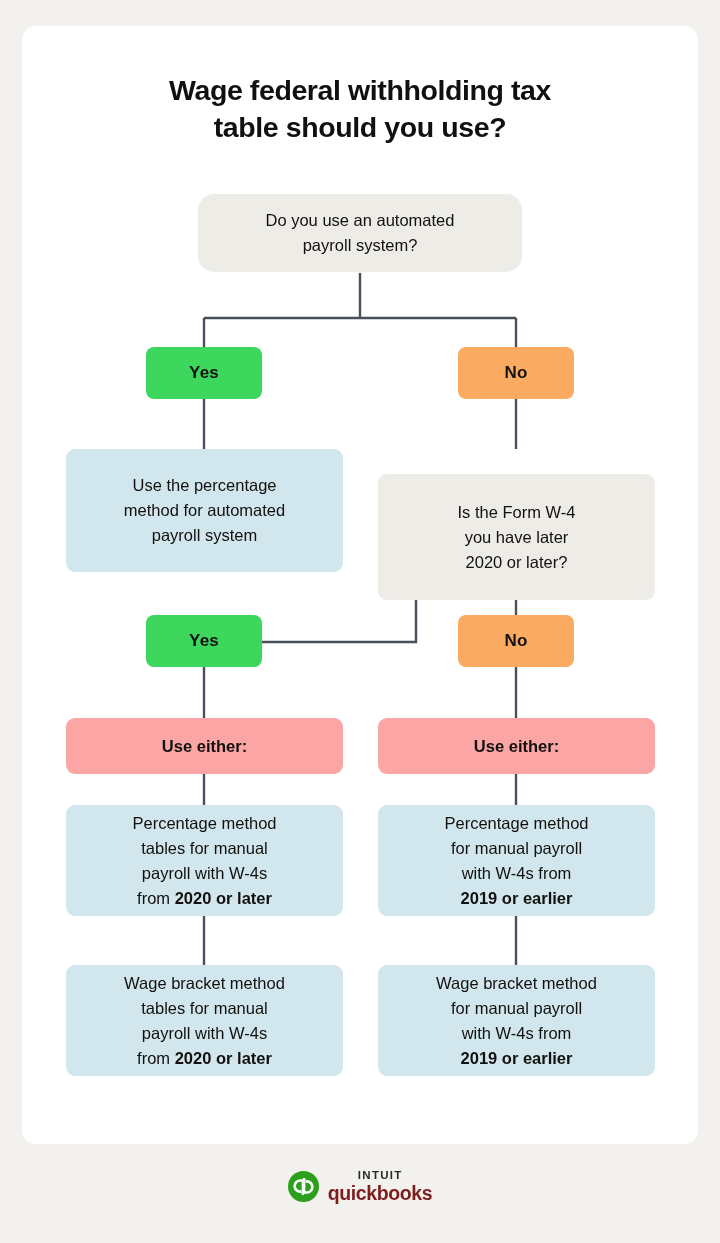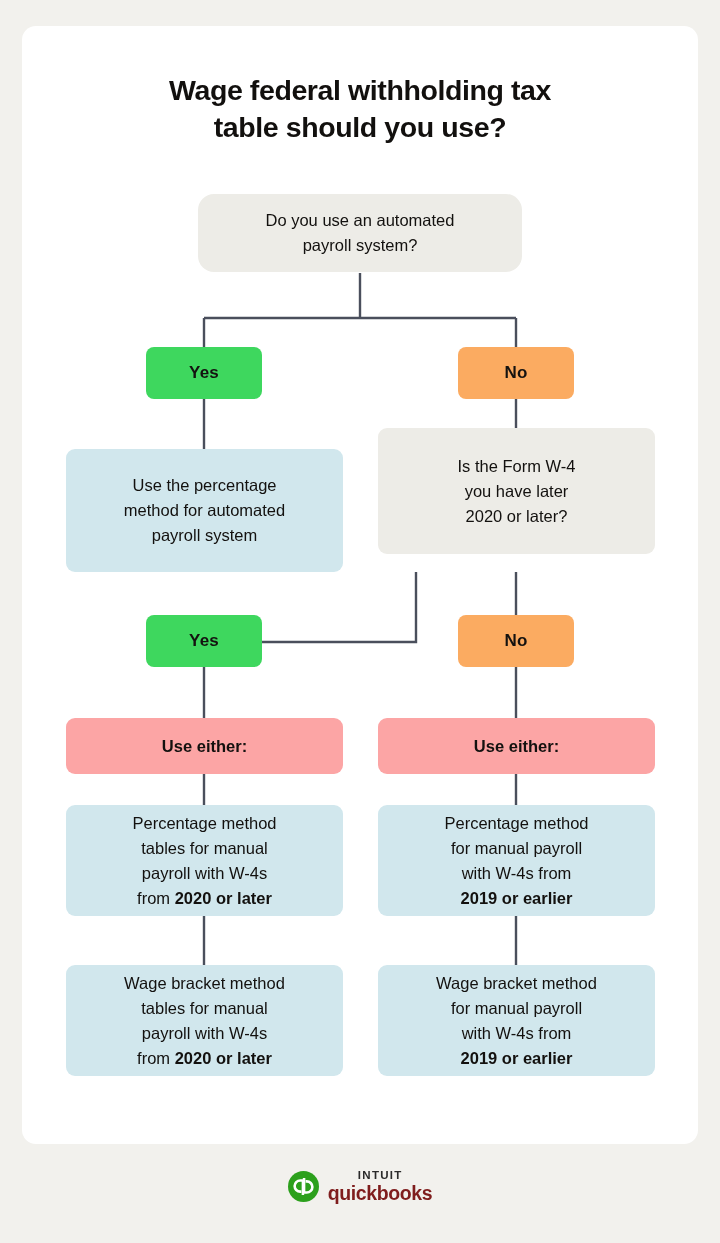--- a/index.html
+++ b/index.html
@@ -203,21 +203,21 @@
     </div>
 
     <div class="node result" style="left:44px; top:423px; width:277px; height:123px;">
       <div>
         <span>Use the percentage</span><br>
         <span>method for automated</span><br>
         <span>payroll system</span>
       </div>
     </div>
 
-    <div class="node question" style="left:356px; top:402px; width:277px; height:126px;">
+    <div class="node question" style="left:356px; top:448px; width:277px; height:126px;">
       <div>
         <span>Is the Form W-4</span><br>
         <span>you have later</span><br>
         <span>2020 or later?</span>
       </div>
     </div>
 
     <div class="badge yes" style="left:124px; top:589px; width:116px; height:52px;">
       <span>Yes</span>
     </div>

